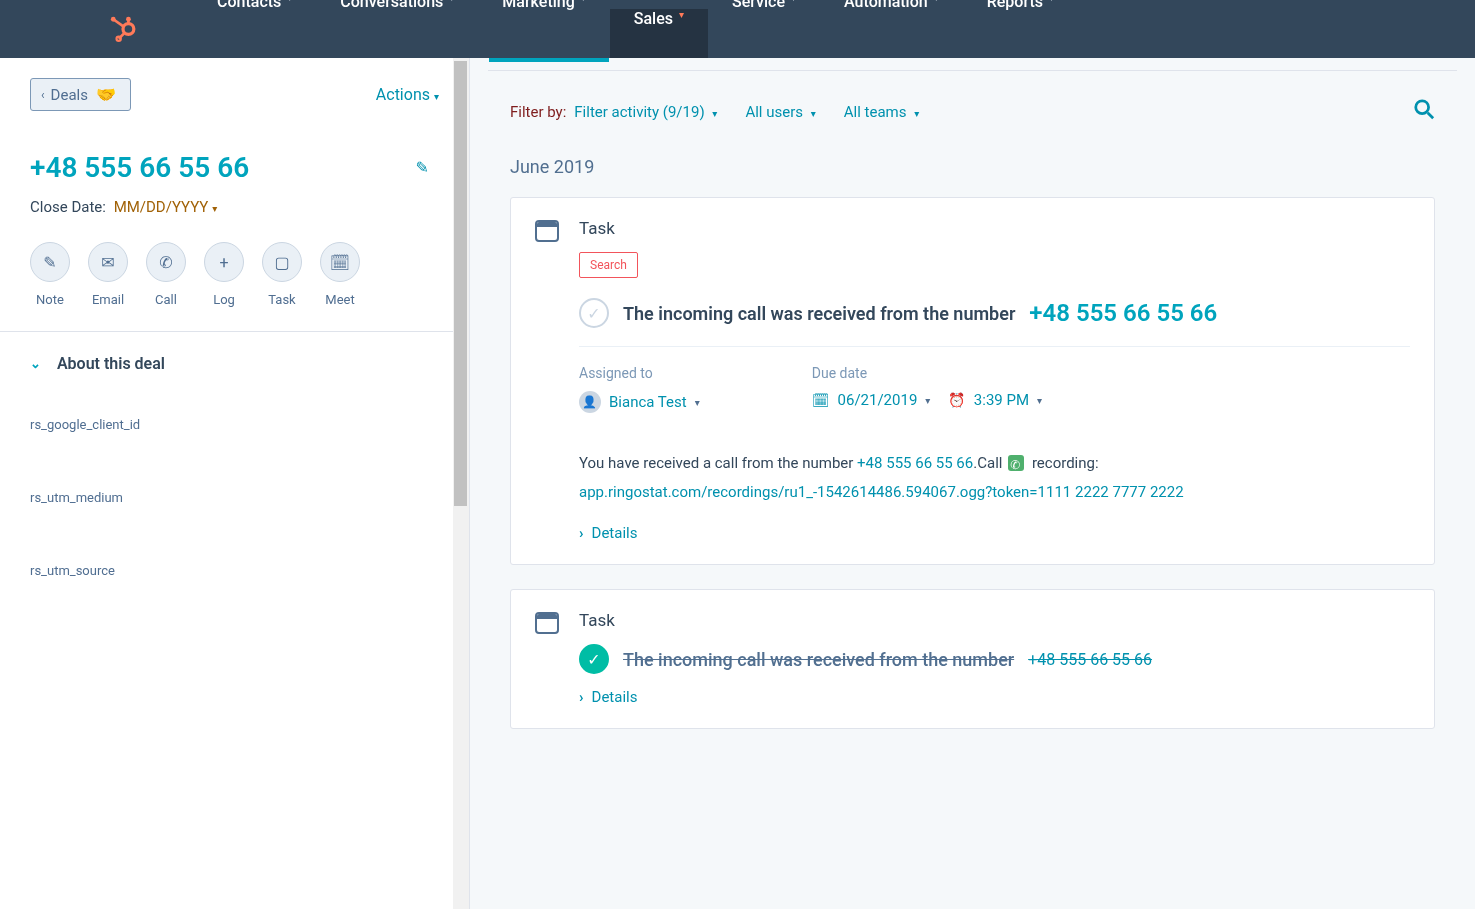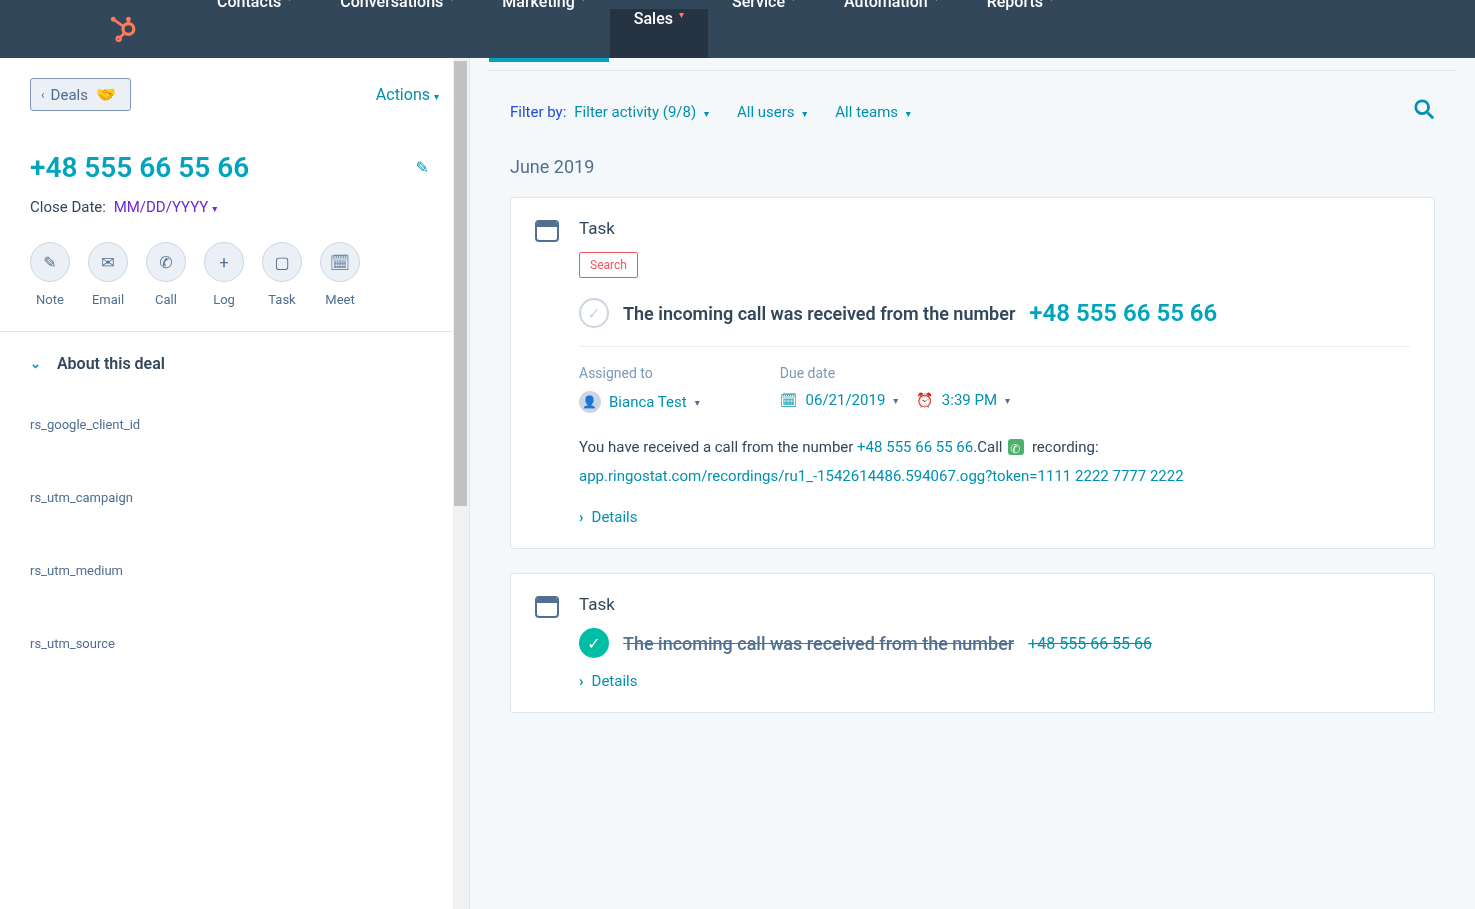--- a/index.html
+++ b/index.html
@@ -113,21 +113,21 @@
     .deal-title {
       color: #00a4bd;
       font-size: 28px;
       font-weight: 600;
     }
     .edit-icon { color: #0091ae; cursor: pointer; font-size: 16px; margin-right: 10px; }
 
     .field-row { margin-bottom: 8px; font-size: 15px; }
     .field-label { color: #33475b; }
     .field-val {
-      color: #6d28d9;
+      color: #a16207;
       margin-left: 4px;
       cursor: pointer;
     }
     .field-val.link { color: #0091ae; }
     .field-val .caret-dd { font-size: 10px; margin-left: 4px; }
 
     .action-btns {
       display: flex;
       gap: 18px;
       margin-top: 26px;
@@ -195,21 +195,21 @@
       height: 1px;
       background: #dfe3eb;
     }
     .main-inner { padding: 40px 40px 0 40px; }
 
     .filter-row {
       display: flex;
       align-items: center;
       margin-bottom: 30px;
     }
-    .filter-label { color: #1d4ed8; font-size: 15px; margin-right: 8px; }
+    .filter-label { color: #7f1d1d; font-size: 15px; margin-right: 8px; }
     .filter-dd {
       color: #0091ae;
       font-size: 15px;
       cursor: pointer;
       margin-right: 28px;
     }
     .filter-dd .caret-dd { font-size: 10px; margin-left: 4px; }
     .search-btn {
       margin-left: auto;
       color: #0091ae;
@@ -294,22 +294,22 @@
     .task-title-num {
       font-size: 24px;
       color: #00a4bd;
       font-weight: 600;
     }
     .task-title-num.strike { text-decoration: line-through; color: #0091ae; font-size: 16px; font-weight: 400;}
 
     .meta-divider { border-top: 1px solid #eaf0f6; margin: 0 0 18px; }
     .meta-row {
       display: flex;
-      gap: 80px;
-      margin-bottom: 20px;
+      gap: 112px;
+      margin-bottom: 36px;
     }
     .meta-col .meta-label { color: #7c98b6; font-size: 14px; margin-bottom: 10px; }
     .meta-val {
       display: flex;
       align-items: center;
       gap: 8px;
       color: #0091ae;
       font-size: 15px;
     }
     .avatar {
@@ -474,34 +474,33 @@
 
       <div class="section-divider"></div>
 
       <div class="section-head">
         <span class="chev">⌄</span>
         <span>About this deal</span>
       </div>
 
       <div class="props">
         <div class="prop-item">rs_google_client_id</div>
-        <div class="prop-item">rs_utm_campaign</div>
         <div class="prop-item">rs_utm_medium</div>
         <div class="prop-item">rs_utm_source</div>
       </div>
     </div>
   </div>
 
   <div class="main">
     <div class="tab-indicator"></div>
     <div class="main-top-border"></div>
     <div class="main-inner">
       <div class="filter-row">
         <span class="filter-label">Filter by:</span>
-        <span class="filter-dd"><span>Filter activity (9/8)</span> <span class="caret-dd">▾</span></span>
+        <span class="filter-dd"><span>Filter activity (9/19)</span> <span class="caret-dd">▾</span></span>
         <span class="filter-dd"><span>All users</span> <span class="caret-dd">▾</span></span>
         <span class="filter-dd"><span>All teams</span> <span class="caret-dd">▾</span></span>
         <span class="search-btn">
           <svg width="22" height="22" viewBox="0 0 24 24" fill="none" stroke="#0091ae" stroke-width="3">
               <circle cx="10" cy="10" r="7"></circle>
               <line x1="16" y1="16" x2="22" y2="22"></line>
             </svg>
         </span>
       </div>
 

